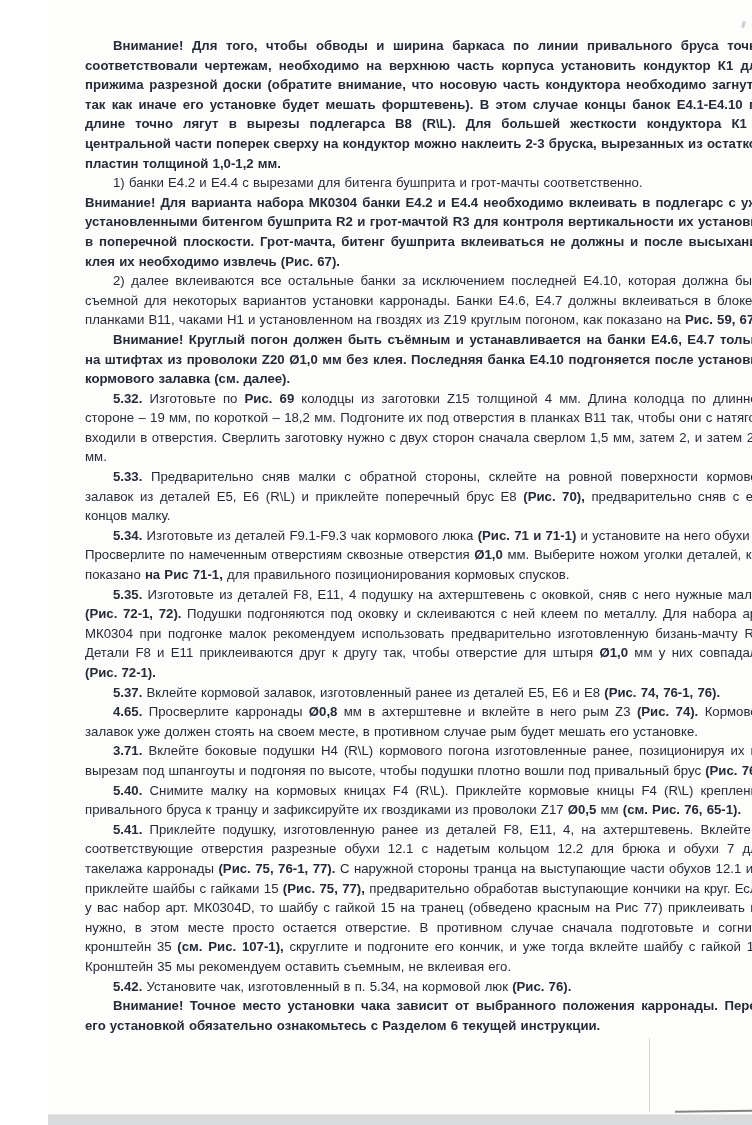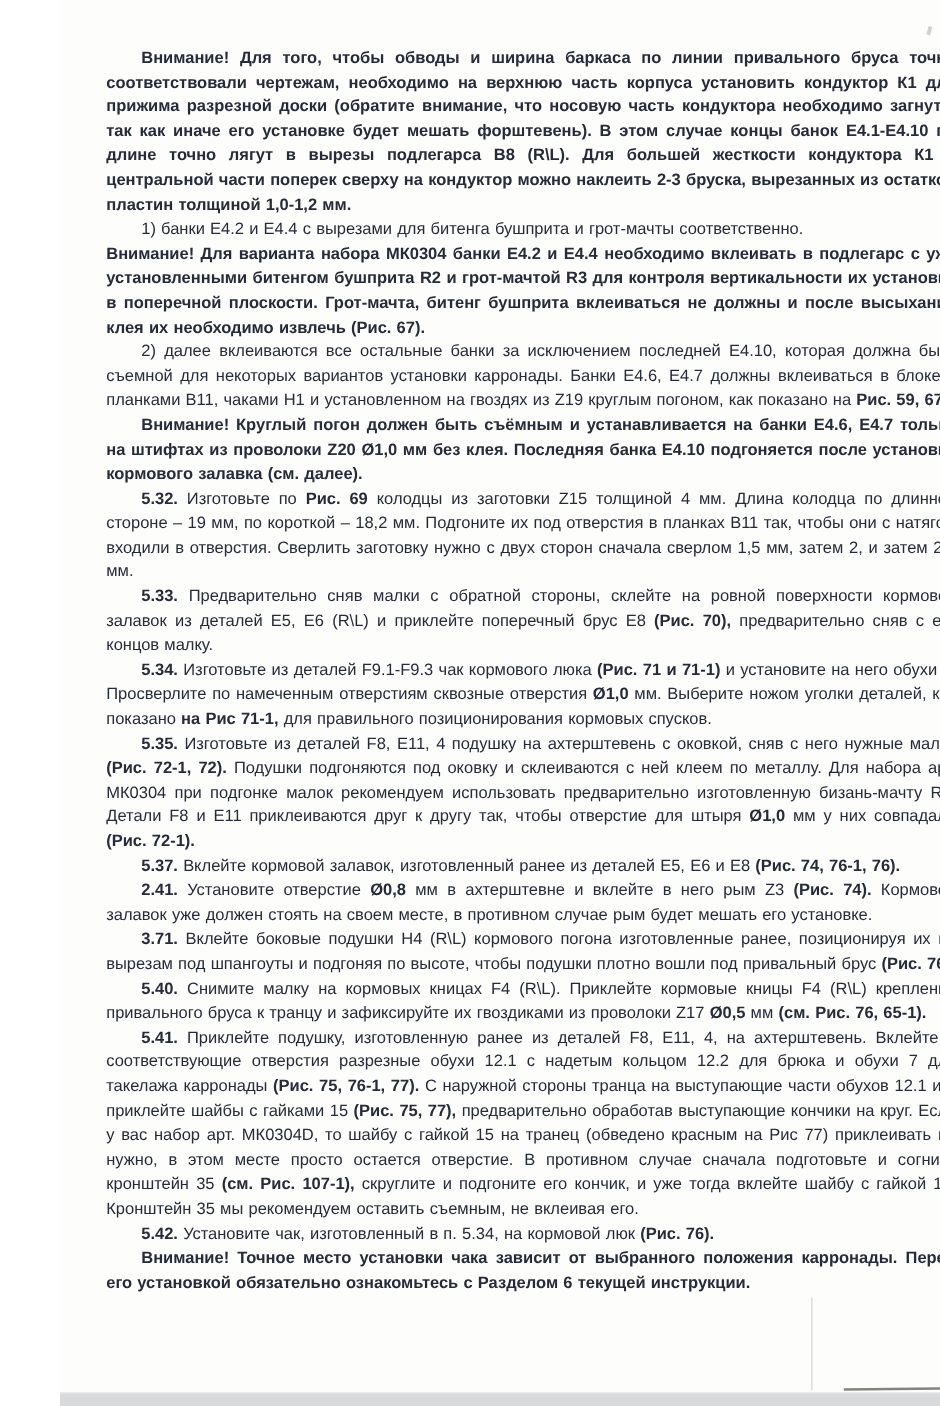--- a/index.html
+++ b/index.html
@@ -93,21 +93,21 @@
       <p class="para indent"><span class="b">Внимание! Для того, чтобы обводы и ширина баркаса по линии привального бруса точно соответствовали чертежам, необходимо на верхнюю часть корпуса установить кондуктор К1 для прижима разрезной доски (обратите внимание, что носовую часть кондуктора необходимо загнуть, так как иначе его установке будет мешать форштевень). В этом случае концы банок Е4.1-Е4.10 по длине точно лягут в вырезы подлегарса В8 (R\L). Для большей жесткости кондуктора К1 в центральной части поперек сверху на кондуктор можно наклеить 2-3 бруска, вырезанных из остатков пластин толщиной 1,0-1,2 мм.</span></p>
       <p class="para indent"><span>1) банки Е4.2 и Е4.4 с вырезами для битенга бушприта и грот-мачты соответственно.</span></p>
       <p class="para"><span class="b">Внимание! Для варианта набора МК0304 банки Е4.2 и Е4.4 необходимо вклеивать в подлегарс с уже установленными битенгом бушприта R2 и грот-мачтой R3 для контроля вертикальности их установки в поперечной плоскости. Грот-мачта, битенг бушприта вклеиваться не должны и после высыхания клея их необходимо извлечь (Рис. 67).</span></p>
       <p class="para indent"><span>2) далее вклеиваются все остальные банки за исключением последней Е4.10, которая должна быть съемной для некоторых вариантов установки карронады. Банки Е4.6, Е4.7 должны вклеиваться в блоке с планками В11, чаками Н1 и установленном на гвоздях из Z19 круглым погоном, как показано на </span><span class="b">Рис. 59, 67</span><span>.</span></p>
       <p class="para indent"><span class="b">Внимание! Круглый погон должен быть съёмным и устанавливается на банки Е4.6, Е4.7 только на штифтах из проволоки Z20 Ø1,0 мм без клея. Последняя банка Е4.10 подгоняется после установки кормового залавка (см. далее).</span></p>
       <p class="para indent"><span class="b">5.32. </span><span>Изготовьте по </span><span class="b">Рис. 69</span><span> колодцы из заготовки Z15 толщиной 4 мм. Длина колодца по длинной стороне – 19 мм, по короткой – 18,2 мм. Подгоните их под отверстия в планках В11 так, чтобы они с натягом входили в отверстия. Сверлить заготовку нужно с двух сторон сначала сверлом 1,5 мм, затем 2, и затем 2,5 мм.</span></p>
       <p class="para indent"><span class="b">5.33. </span><span>Предварительно сняв малки с обратной стороны, склейте на ровной поверхности кормовой залавок из деталей Е5, Е6 (R\L) и приклейте поперечный брус Е8 </span><span class="b">(Рис. 70),</span><span> предварительно сняв с его концов малку.</span></p>
       <p class="para indent"><span class="b">5.34. </span><span>Изготовьте из деталей F9.1-F9.3 чак кормового люка </span><span class="b">(Рис. 71 и 71-1)</span><span> и установите на него обухи 6. Просверлите по намеченным отверстиям сквозные отверстия </span><span class="b">Ø1,0</span><span> мм. Выберите ножом уголки деталей, как показано </span><span class="b">на Рис 71-1,</span><span> для правильного позиционирования кормовых спусков.</span></p>
       <p class="para indent"><span class="b">5.35. </span><span>Изготовьте из деталей F8, Е11, 4 подушку на ахтерштевень с оковкой, сняв с него нужные малки </span><span class="b">(Рис. 72-1, 72).</span><span> Подушки подгоняются под оковку и склеиваются с ней клеем по металлу. Для набора арт. МК0304 при подгонке малок рекомендуем использовать предварительно изготовленную бизань-мачту R4. Детали F8 и Е11 приклеиваются друг к другу так, чтобы отверстие для штыря </span><span class="b">Ø1,0</span><span> мм у них совпадало </span><span class="b">(Рис. 72-1).</span></p>
       <p class="para indent"><span class="b">5.37. </span><span>Вклейте кормовой залавок, изготовленный ранее из деталей Е5, Е6 и Е8 </span><span class="b">(Рис. 74, 76-1, 76).</span></p>
-      <p class="para indent"><span class="b">2.41. </span><span>Установите отверстие </span><span class="b">Ø0,8</span><span> мм в ахтерштевне и вклейте в него рым Z3 </span><span class="b">(Рис. 74).</span><span> Кормовой залавок уже должен стоять на своем месте, в противном случае рым будет мешать его установке.</span></p>
+      <p class="para indent"><span class="b">4.65. </span><span>Просверлите карронады </span><span class="b">Ø0,8</span><span> мм в ахтерштевне и вклейте в него рым Z3 </span><span class="b">(Рис. 74).</span><span> Кормовой залавок уже должен стоять на своем месте, в противном случае рым будет мешать его установке.</span></p>
       <p class="para indent"><span class="b">3.71. </span><span>Вклейте боковые подушки Н4 (R\L) кормового погона изготовленные ранее, позиционируя их по вырезам под шпангоуты и подгоняя по высоте, чтобы подушки плотно вошли под привальный брус </span><span class="b">(Рис. 76).</span></p>
       <p class="para indent"><span class="b">5.40. </span><span>Снимите малку на кормовых кницах F4 (R\L). Приклейте кормовые кницы F4 (R\L) крепления привального бруса к транцу и зафиксируйте их гвоздиками из проволоки Z17 </span><span class="b">Ø0,5</span><span> мм </span><span class="b">(см. Рис. 76, 65-1).</span></p>
       <p class="para indent"><span class="b">5.41. </span><span>Приклейте подушку, изготовленную ранее из деталей F8, Е11, 4, на ахтерштевень. Вклейте в соответствующие отверстия разрезные обухи 12.1 с надетым кольцом 12.2 для брюка и обухи 7 для такелажа карронады </span><span class="b">(Рис. 75, 76-1, 77).</span><span> С наружной стороны транца на выступающие части обухов 12.1 и 7 приклейте шайбы с гайками 15 </span><span class="b">(Рис. 75, 77),</span><span> предварительно обработав выступающие кончики на круг. Если у вас набор арт. МК0304D, то шайбу с гайкой 15 на транец (обведено красным на Рис 77) приклеивать не нужно, в этом месте просто остается отверстие. В противном случае сначала подготовьте и согните кронштейн 35 </span><span class="b">(см. Рис. 107-1),</span><span> скруглите и подгоните его кончик, и уже тогда вклейте шайбу с гайкой 15. Кронштейн 35 мы рекомендуем оставить съемным, не вклеивая его.</span></p>
       <p class="para indent"><span class="b">5.42. </span><span>Установите чак, изготовленный в п. 5.34, на кормовой люк </span><span class="b">(Рис. 76).</span></p>
       <p class="para indent"><span class="b">Внимание! Точное место установки чака зависит от выбранного положения карронады. Перед его установкой обязательно ознакомьтесь с Разделом 6 текущей инструкции.</span></p>
     </div>
   <div class="page-number">7</div>
   <div class="speck-1"></div>
   <div class="speck-2"></div>
   <div class="edge-vline"></div>

